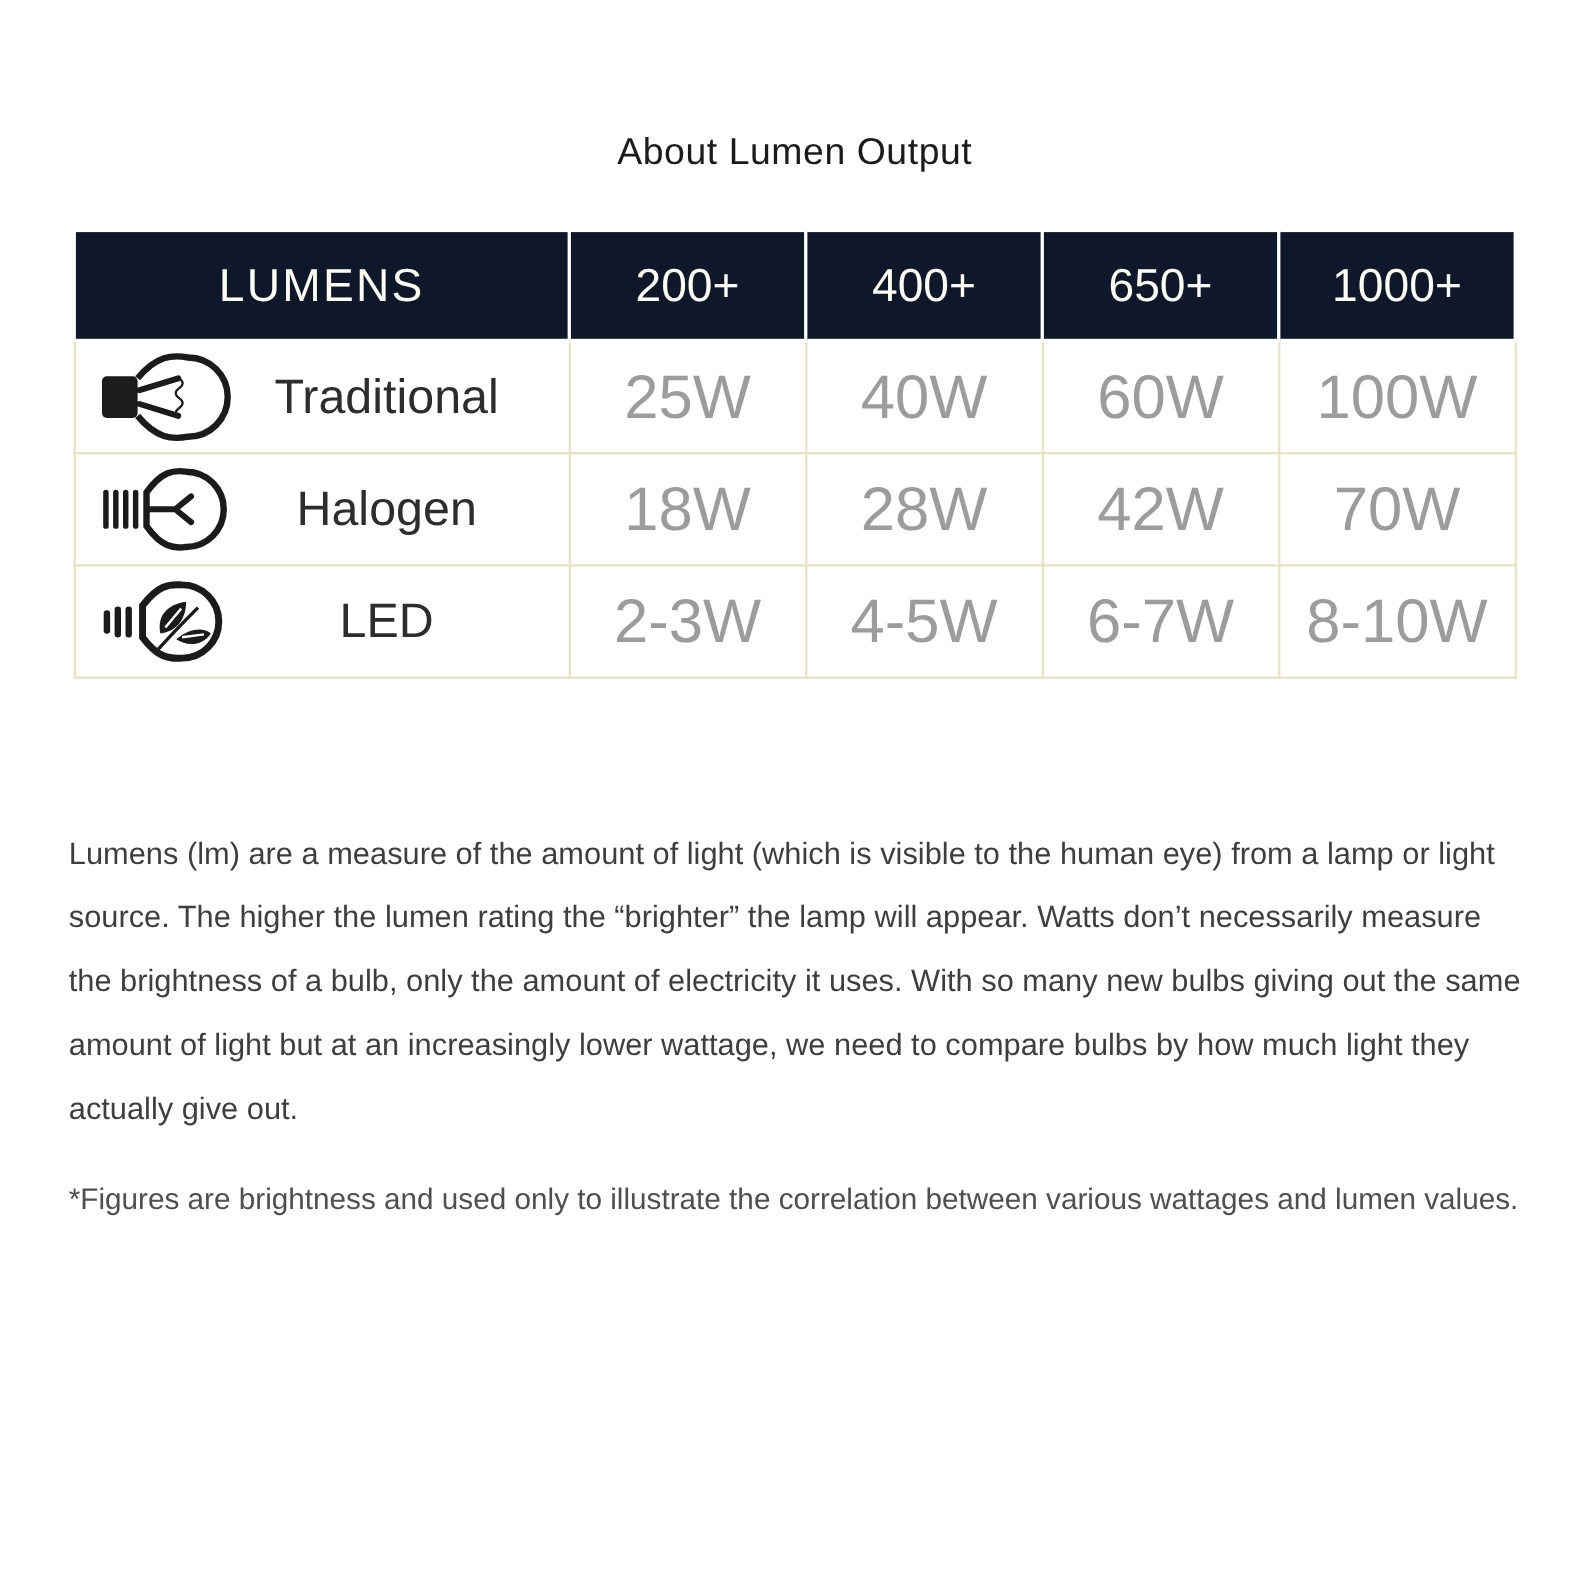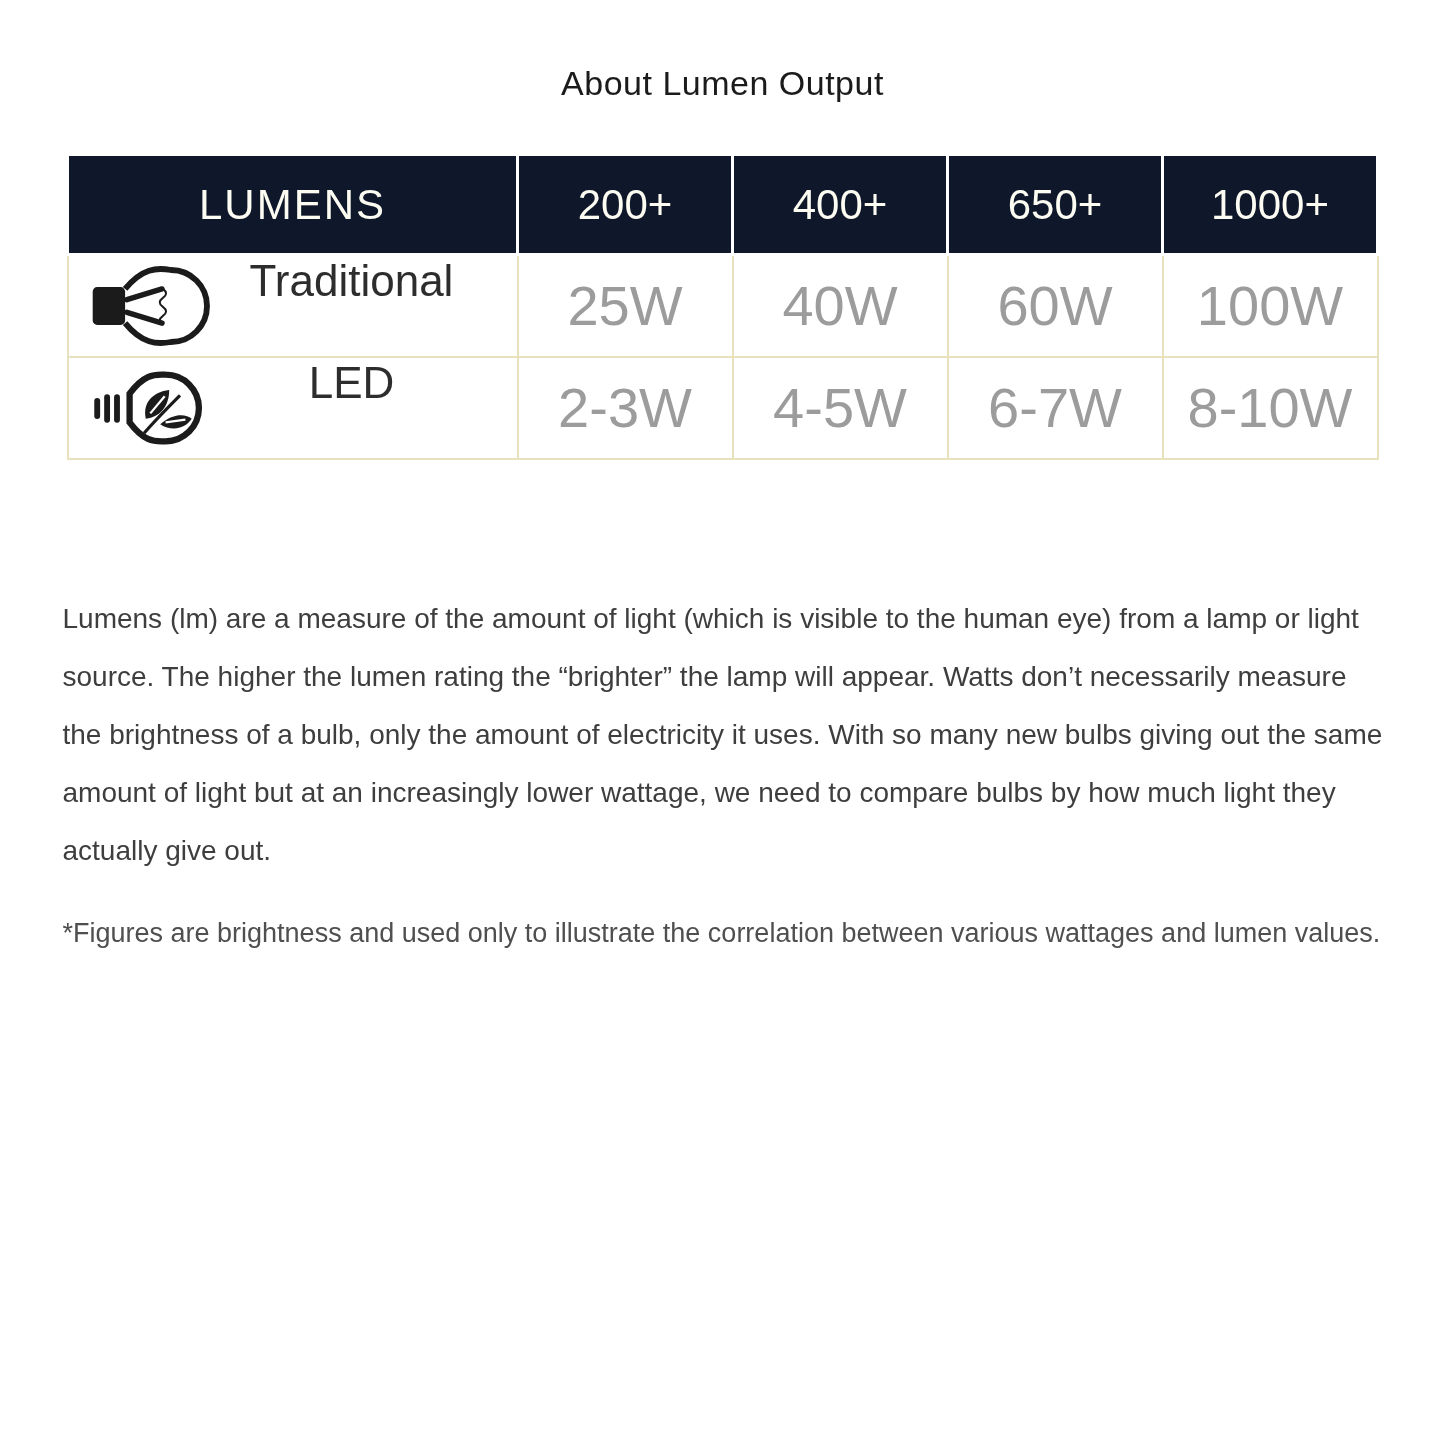--- a/index.html
+++ b/index.html
@@ -3,21 +3,21 @@
 <meta charset="utf-8">
 <style>
   * { margin: 0; padding: 0; box-sizing: border-box; }
   html, body { background: #ffffff; }
   body {
     width: 1445px; height: 1445px;
     font-family: "Liberation Sans", "DejaVu Sans", sans-serif;
     color: #1b1b1b;
     overflow: hidden;
   }
-  .page { width: 1445px; height: 1445px; padding-top: 64px; }
+  .page { width: 1445px; height: 1445px; padding-top: 119px; }
   .title {
     text-align: center;
     font-size: 34px;
     font-weight: 400;
     color: #1b1b1b;
     letter-spacing: 0.5px;
   }
   table.lumen-table {
     border-collapse: collapse;
     table-layout: fixed;
@@ -44,20 +44,21 @@
     vertical-align: middle;
     background: #ffffff;
   }
   .lumen-table tbody td.val {
     color: #9C9C9C;
     font-size: 56px;
     font-weight: 300;
   }
   td.typecell .cellwrap {
     display: flex;
+    align-items: center;
     height: 100%;
     padding-left: 20px;
     padding-right: 30px;
   }
   .iconbox {
     width: 128px;
     flex: 0 0 128px;
     display: flex;
     align-items: center;
     justify-content: center;
@@ -126,20 +127,41 @@
             </span>
             <span class="rowlabel">Traditional</span>
           </div>
         </td>
         <td class="val">25W</td>
         <td class="val">40W</td>
         <td class="val">60W</td>
         <td class="val">100W</td>
       </tr>
 
+      <tr>
+        <td class="typecell">
+          <div class="cellwrap">
+            <span class="iconbox">
+              <svg width="126" height="84" viewBox="0 0 140 92" fill="none" stroke="#1b1b1b">
+                <line x1="7" y1="29" x2="7" y2="63" stroke-width="5.5" stroke-linecap="round"></line>
+                <line x1="17" y1="29" x2="17" y2="63" stroke-width="5.5" stroke-linecap="round"></line>
+                <line x1="27" y1="29" x2="27" y2="63" stroke-width="5.5" stroke-linecap="round"></line>
+                <line x1="37" y1="29" x2="37" y2="63" stroke-width="5.5" stroke-linecap="round"></line>
+                <path d="M48,29 C63,8 75,6 88,8 A38,38 0 1 1 88,84 C75,86 63,84 48,63 Z" stroke-width="6.5"></path>
+                <path d="M49,46 L77,46 M77,46 L93,33 M77,46 L93,59" stroke-width="6" stroke-linecap="round"></path>
+              </svg>
+            </span>
+            <span class="rowlabel">Halogen</span>
+          </div>
+        </td>
+        <td class="val">18W</td>
+        <td class="val">28W</td>
+        <td class="val">42W</td>
+        <td class="val">70W</td>
+      </tr>
 
 
       <tr>
         <td class="typecell">
           <div class="cellwrap">
             <span class="iconbox">
               <svg width="126" height="84" viewBox="0 0 140 92" fill="none" stroke="#1b1b1b">
                 <line x1="8" y1="38" x2="8" y2="55" stroke-width="6.5" stroke-linecap="round"></line>
                 <line x1="19" y1="34" x2="19" y2="59" stroke-width="6.5" stroke-linecap="round"></line>
                 <line x1="30" y1="34" x2="30" y2="59" stroke-width="6.5" stroke-linecap="round"></line>

